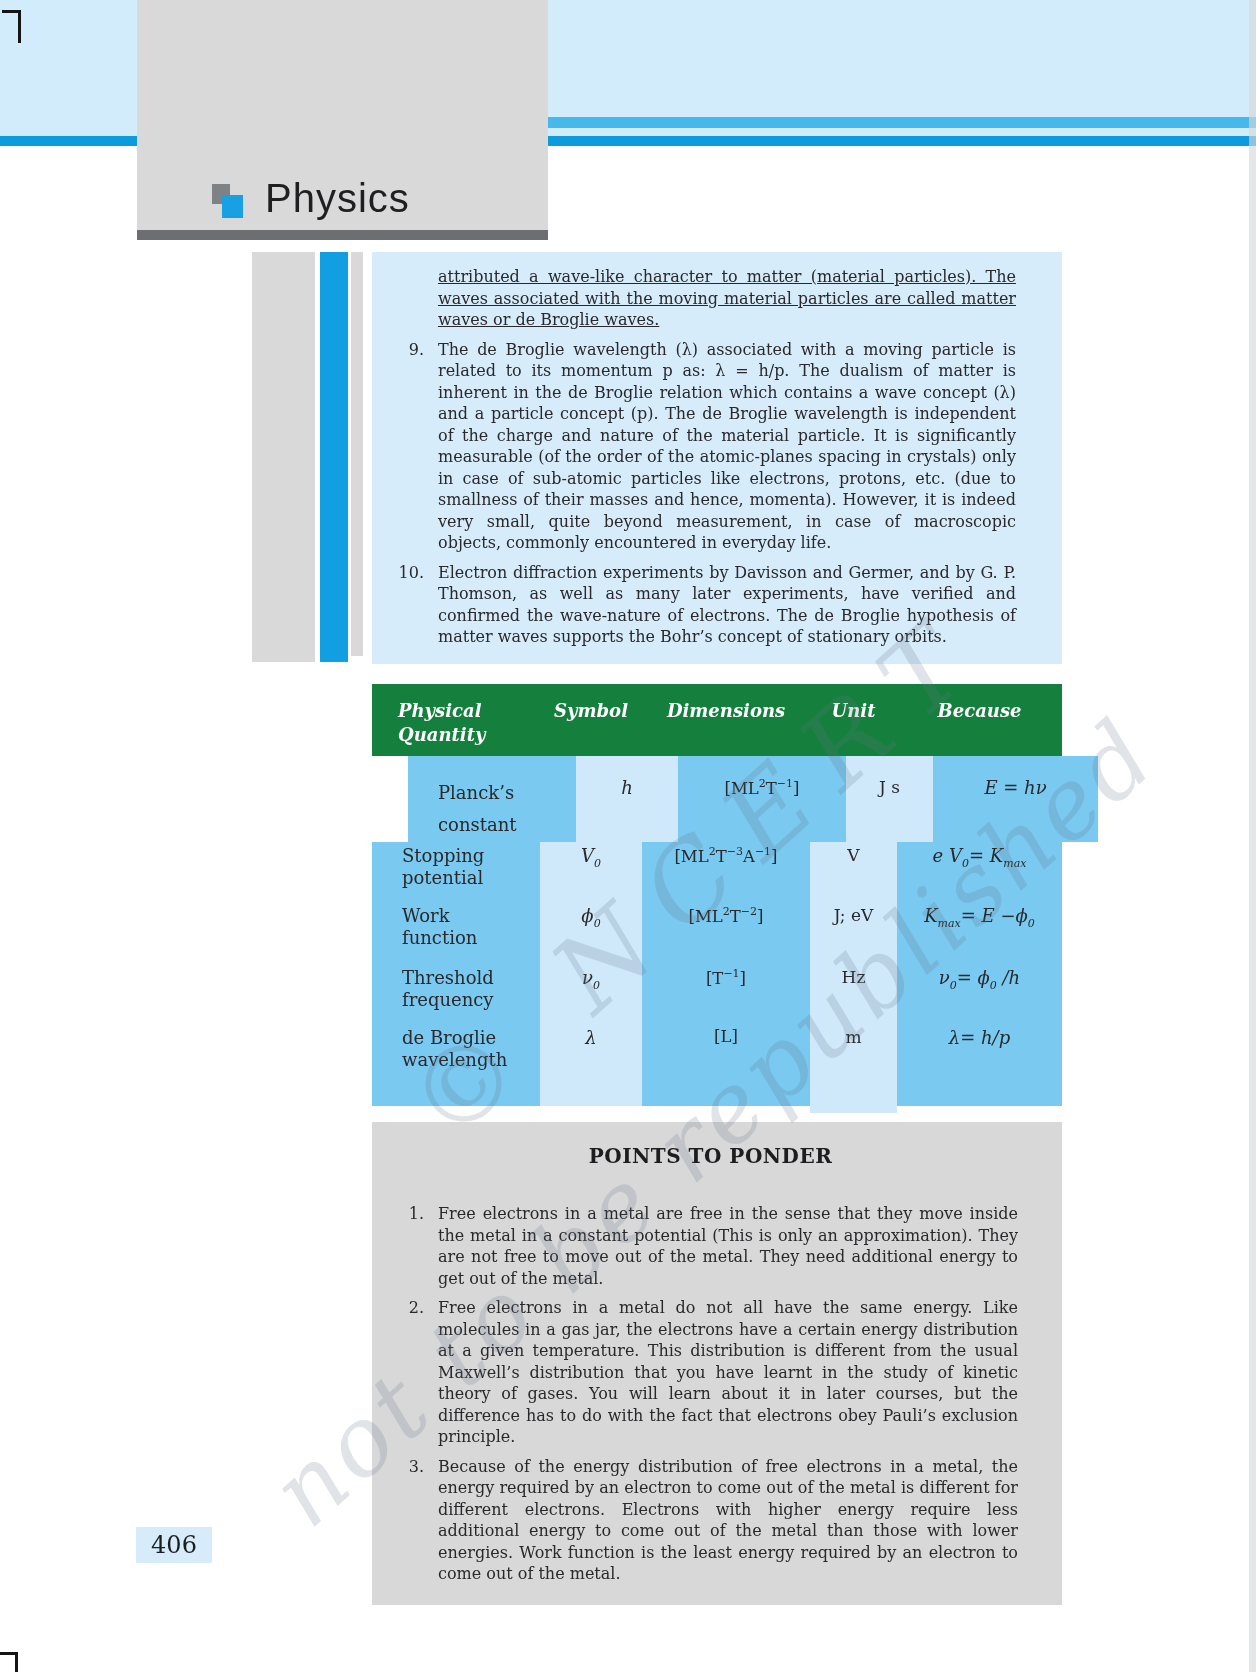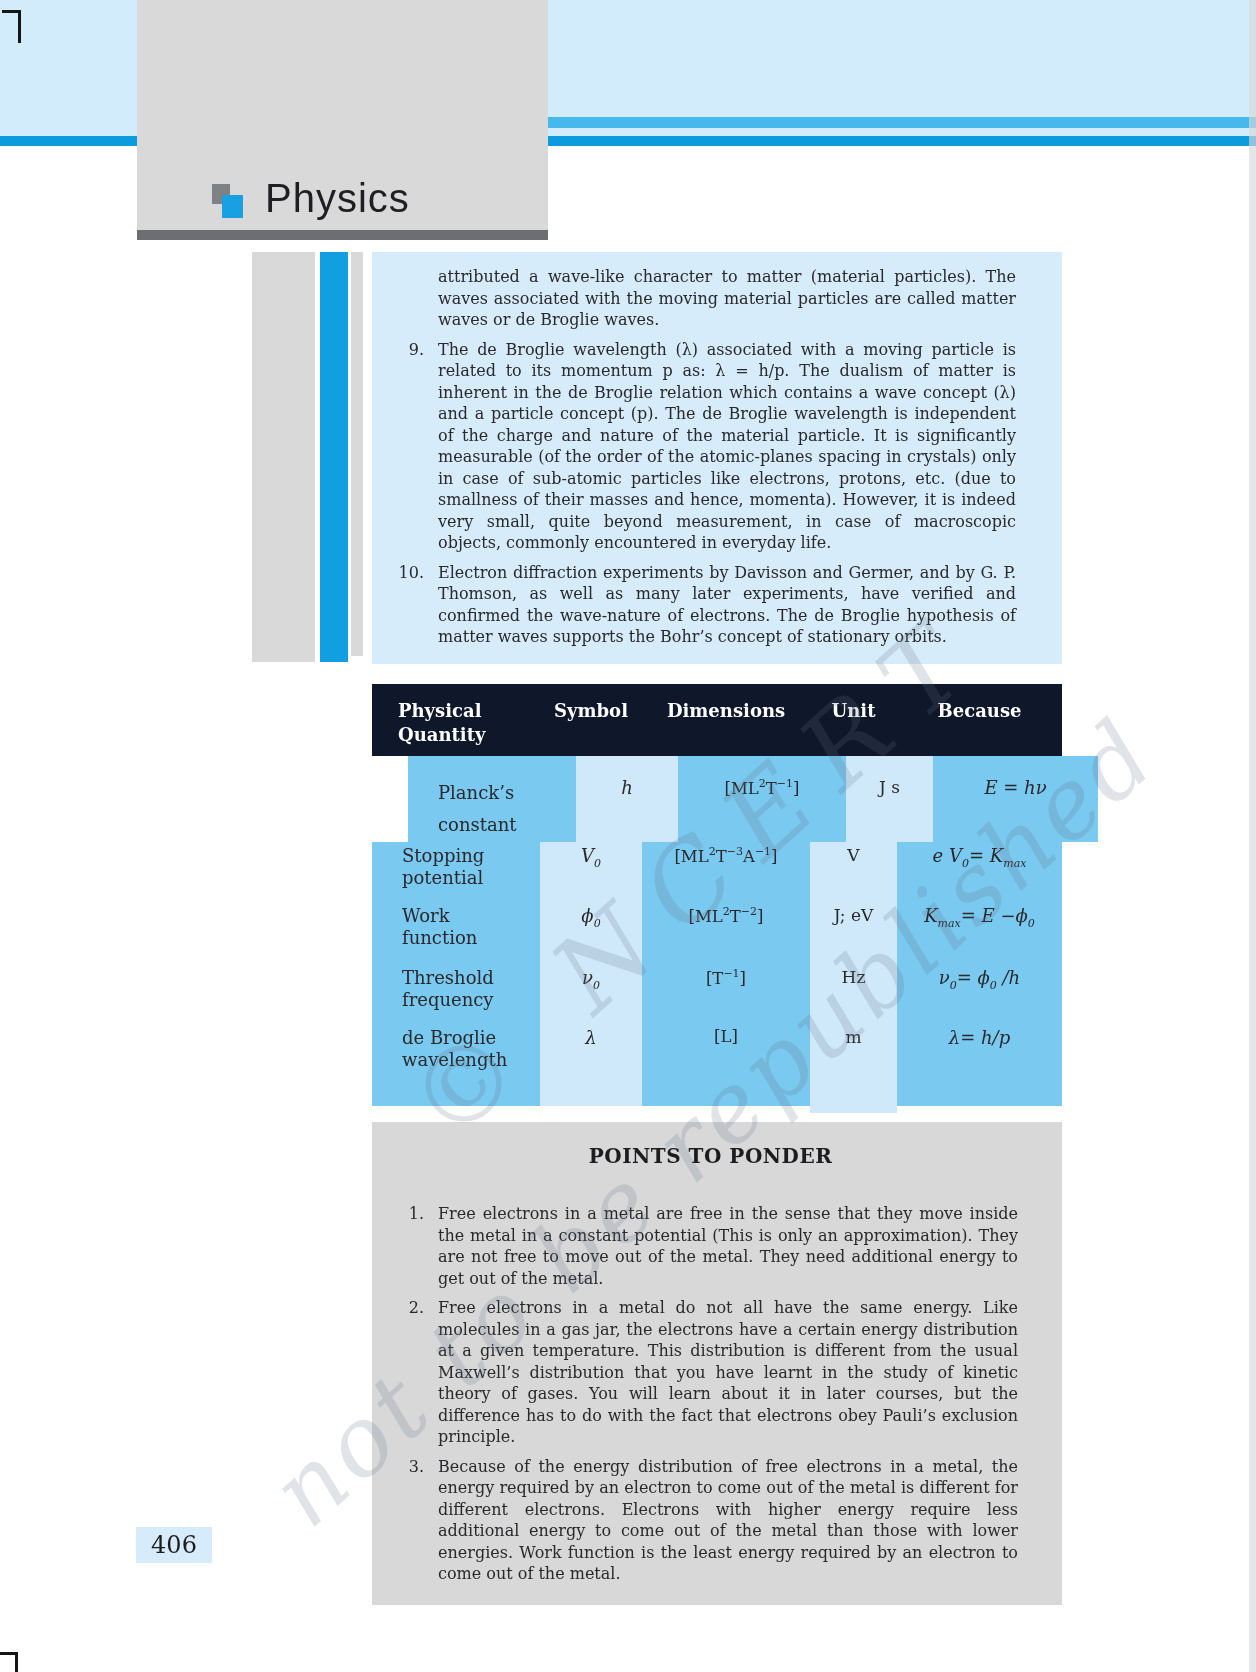--- a/index.html
+++ b/index.html
@@ -26,27 +26,27 @@
   
   .sum-strip-gray   { position:absolute; left:252px; top:252px; width:63px; height:410px; background:#d9d9da; }
   .sum-strip-blue   { position:absolute; left:320px; top:252px; width:28px; height:410px; background:#129fe2; }
   .sum-strip-sliver { position:absolute; left:351px; top:252px; width:12px; height:404px; background:#d9d9da; }
   
   .content-col { position:absolute; left:372px; top:252px; width:690px; }
   .summary-box {
     background:#d6ecfb; min-height:410px; box-sizing:border-box;
     padding:14px 46px 16px 31px; font-size:16px; line-height:21.5px; text-align:justify;
   }
-  .cont-para { margin:0 0 0 35px; }
+  .cont-para { margin:0 0 0 35px;text-decoration:underline; }
   .num-item { display:flex; margin-top:8px; }
   .num-item .num { width:28px; margin-left:-7px; margin-right:14px; text-align:right; flex:none; }
   .num-item .itxt { flex:1; text-align:justify; }
   
   .qtable { position:relative; margin-top:20px; width:690px; }
-  .thead { display:grid; grid-template-columns:168px 102px 168px 87px 165px; background:#0f172a; height:72px; box-sizing:border-box; }
+  .thead { display:grid; grid-template-columns:168px 102px 168px 87px 165px; background:#15803d; height:72px; box-sizing:border-box;font-style:italic; }
   .th { color:#ffffff; font-weight:bold; font-size:18px; line-height:24px; padding-top:15px; text-align:center; }
   .th0 { text-align:left; padding-left:26px; white-space:pre-line; }
   .trow { display:grid; grid-template-columns:168px 102px 168px 87px 165px; }
   .trow.r0 { height:86px;padding-left:36px; } .trow.r1 { height:60px; } .trow.r2 { height:62px; }
   .trow.r3 { height:60px; } .trow.r4 { height:82px; }
   .td { padding-top:3px; box-sizing:border-box; font-size:18px; text-align:center; }
   .trow.r0 .td { padding-top:21px; }
   .td0 { background:#79c9f0; text-align:left; padding-left:30px; white-space:pre-line; line-height:22px; font-size:18px; }
   .trow.r0 .td0 { line-height:32px; }
   .td1 { background:#cfe9fa; font-style:italic; }

